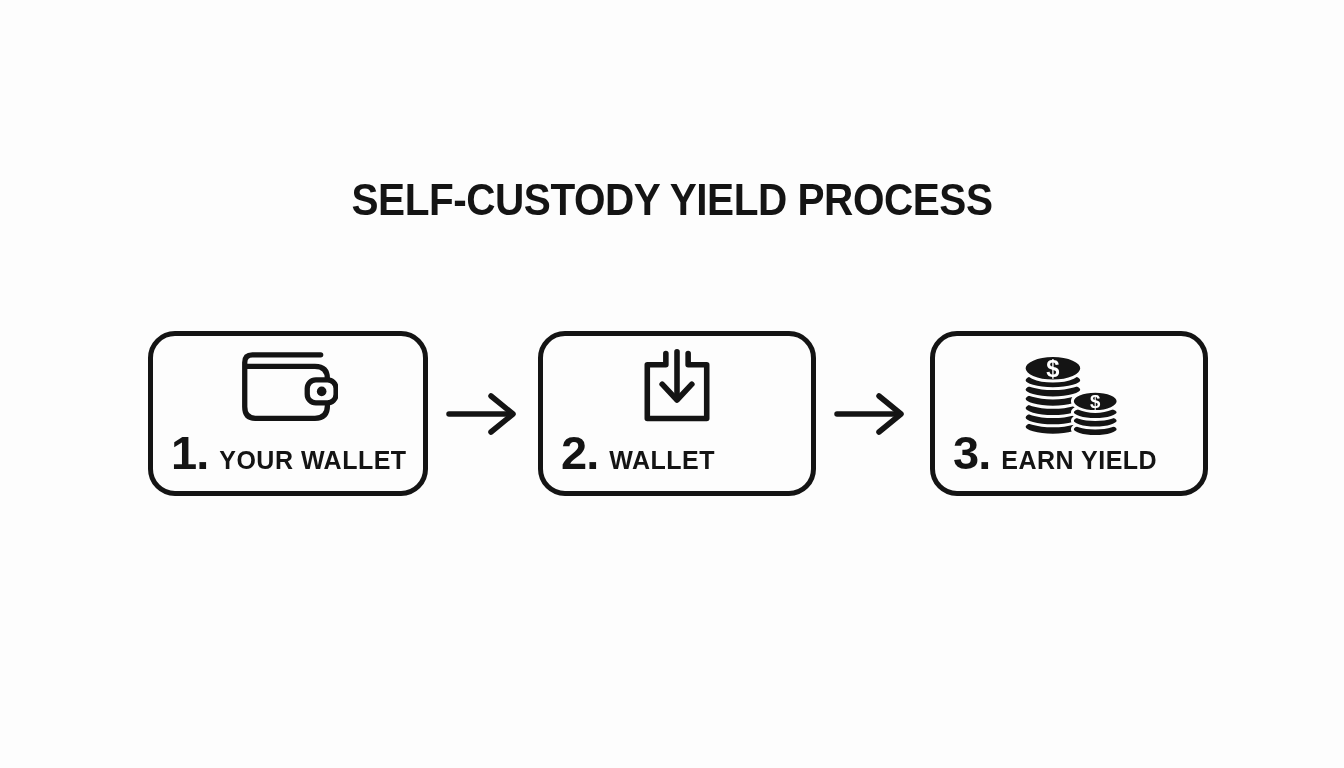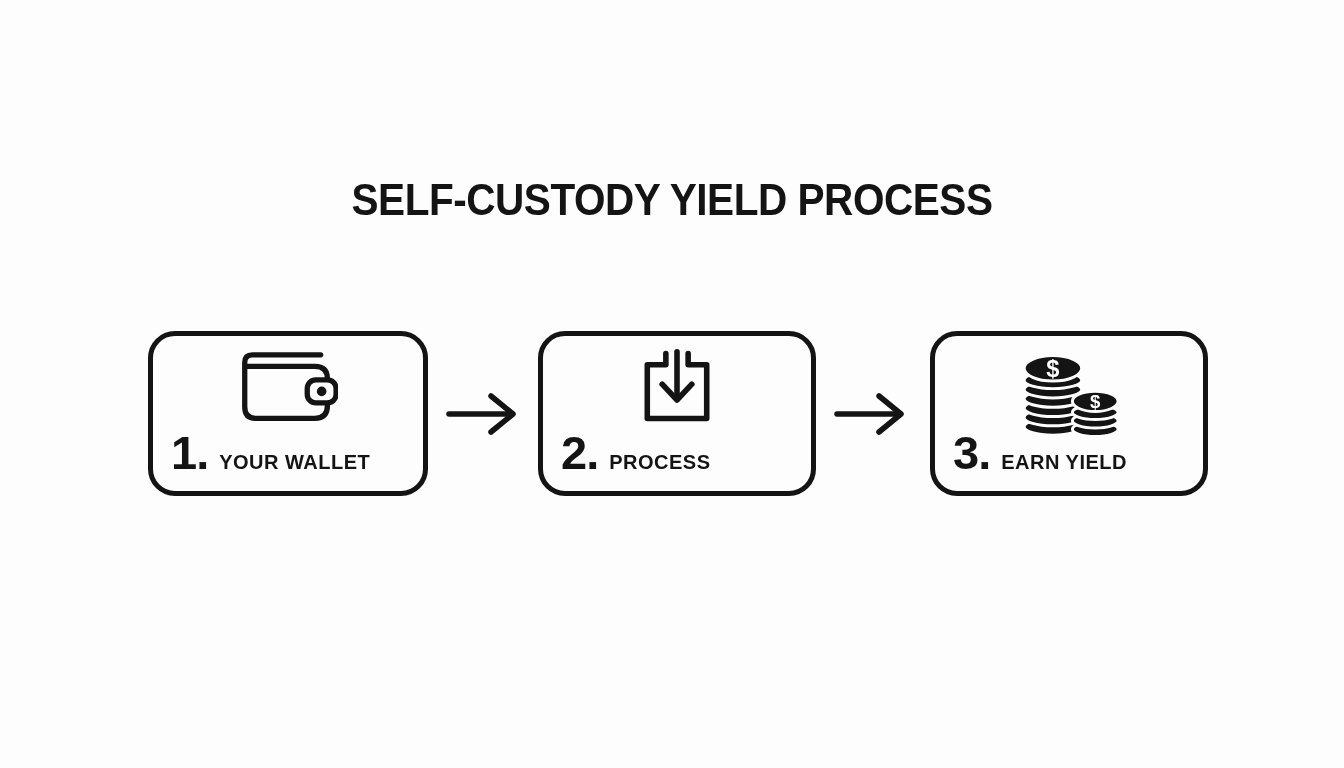--- a/index.html
+++ b/index.html
@@ -56,21 +56,21 @@
     gap: 11px;
     white-space: nowrap;
   }
   .num {
     font-size: 47px;
     font-weight: 800;
     line-height: 1;
     letter-spacing: -1px;
   }
   .label {
-    font-size: 20px;
+    font-size: 25px;
     font-weight: 700;
     letter-spacing: 0.5px;
     line-height: 1;
   }
   .arrow {
     position: absolute;
     top: 393px;
   }
   .arrow-1 { left: 446px; }
   .arrow-2 { left: 834px; }
@@ -116,21 +116,21 @@
   <div class="step step-2">
     <span class="icon-wrap">
       <svg width="78" height="78" viewBox="0 0 84 84">
         <path class="ink-stroke" stroke-width="6" d="M 30 6 V 18 H 10 V 76 H 74 V 18 H 54 V 6"></path>
         <line class="ink-stroke" stroke-width="6" x1="42" y1="4" x2="42" y2="52"></line>
         <polyline class="ink-stroke" stroke-width="6" points="26 39, 42 56, 58 39"></polyline>
       </svg>
     </span>
     <div class="caption">
       <span class="num">2.</span>
-      <span class="label">PROCESS</span>
+      <span class="label">WALLET</span>
     </div>
   </div>
 
   <svg class="arrow arrow-2" width="76" height="42" viewBox="0 0 76 42">
     <line class="ink-stroke" stroke-width="5.5" x1="3" y1="21" x2="62" y2="21"></line>
     <polyline class="ink-stroke" stroke-width="5.5" points="45 3, 67 21, 45 39"></polyline>
   </svg>
 
   <div class="step step-3">
     <span class="icon-wrap">

